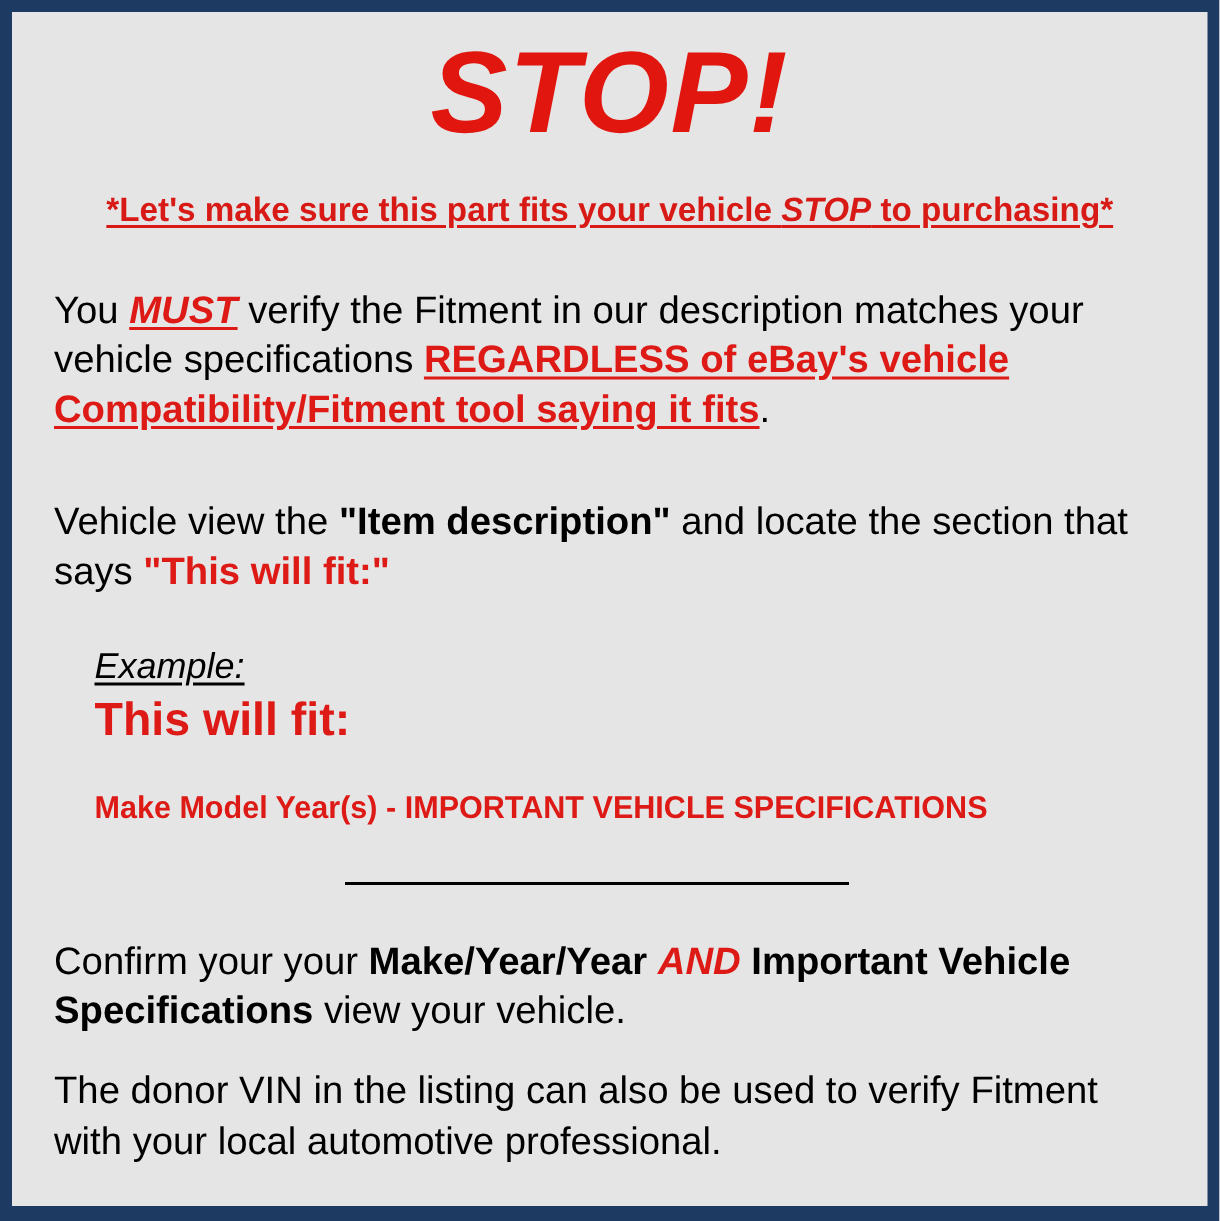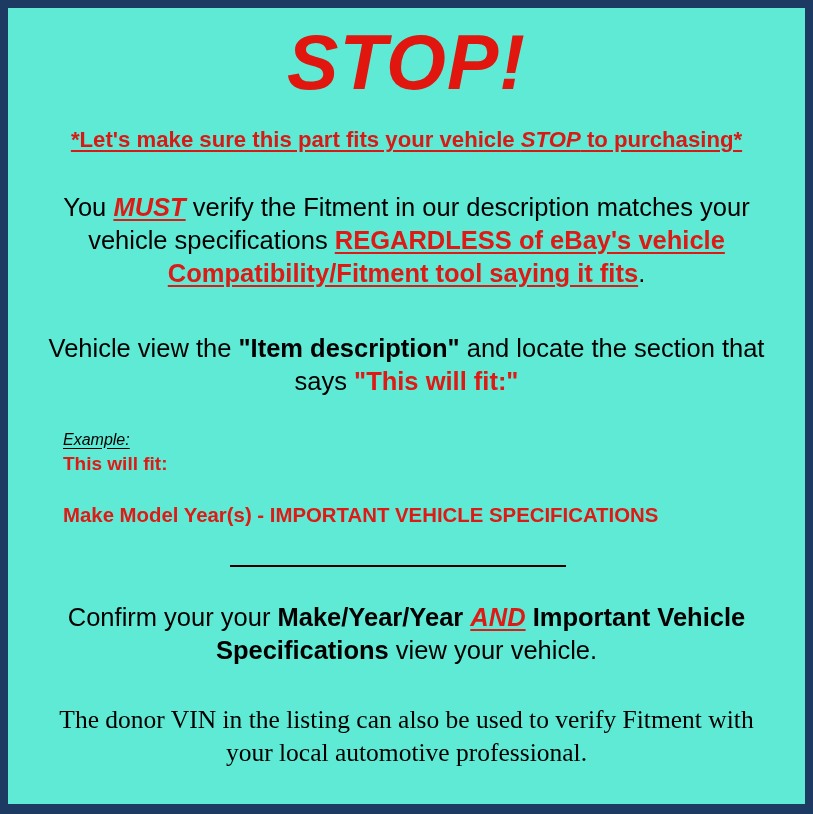--- a/index.html
+++ b/index.html
@@ -9,21 +9,21 @@
   }
   body {
     width: 813px;
     height: 814px;
     font-family: "Liberation Sans", sans-serif;
   }
   #notice-card {
     box-sizing: border-box;
     width: 813px;
     height: 814px;
-    background: #5eead4;
+    background: #e5e5e5;
     border: 8px solid #1d3a63;
     border-bottom-width: 10px;
     padding: 0 10px;
     overflow: hidden;
   }
   .inner {
     width: 100%;
     height: 100%;
     position: relative;
   }
@@ -53,81 +53,80 @@
     margin: 26px 0 0 0;
     white-space: nowrap;
     transform: scaleX(0.985);
   }
   .tagline .ital {
     font-style: italic;
   }
 
   
   .para {
-    text-align: center;
+    text-align: left;
     color: #000000;
     font-size: 25.5px;
     line-height: 1.30;
     margin: 0;
     padding: 0 18px;
   }
   .p-must { margin-top: 38px; }
   .p-view { margin-top: 42px; }
   .p-confirm { margin-top: 30px; }
-  .p-vin { margin-top: 36px; font-family: Liberation Serif, serif; }
+  .p-vin { margin-top: 20px; }
   .b { font-weight: bold; }
 
   .must {
     color: #dd1a15;
     font-weight: bold;
     font-style: italic;
     text-decoration: underline;
     text-underline-offset: 3px;
   }
   .regardless {
     color: #dd1a15;
     font-weight: bold;
     text-decoration: underline;
     text-underline-offset: 3px;
   }
   .and-word {
     color: #dd1a15;
     font-weight: bold;
     font-style: italic;
-    text-decoration: underline;
     text-underline-offset: 3px;
     margin-top: 16px;
   }
   .quote-red {
     color: #dd1a15;
     font-weight: bold;
   }
   .quote-black {
     color: #000000;
     font-weight: bold;
   }
 
   
   .example-block {
     margin-top: 32px;
     padding-left: 45px;
     text-align: left;
   }
   .example-label {
     color: #000000;
-    font-size: 16px;
+    font-size: 24px;
     font-style: italic;
     text-decoration: underline;
     text-underline-offset: 3px;
     line-height: 1.15;
   }
   .example-fit {
     color: #dd1a15;
     font-weight: bold;
-    font-size: 19px;
+    font-size: 31px;
     line-height: 1.25;
     margin-top: 3px;
   }
   .example-spec {
     color: #dd1a15;
     font-weight: bold;
     font-size: 21px;
     line-height: 1.2;
     margin-top: 26px;
     transform: scaleX(0.97);

